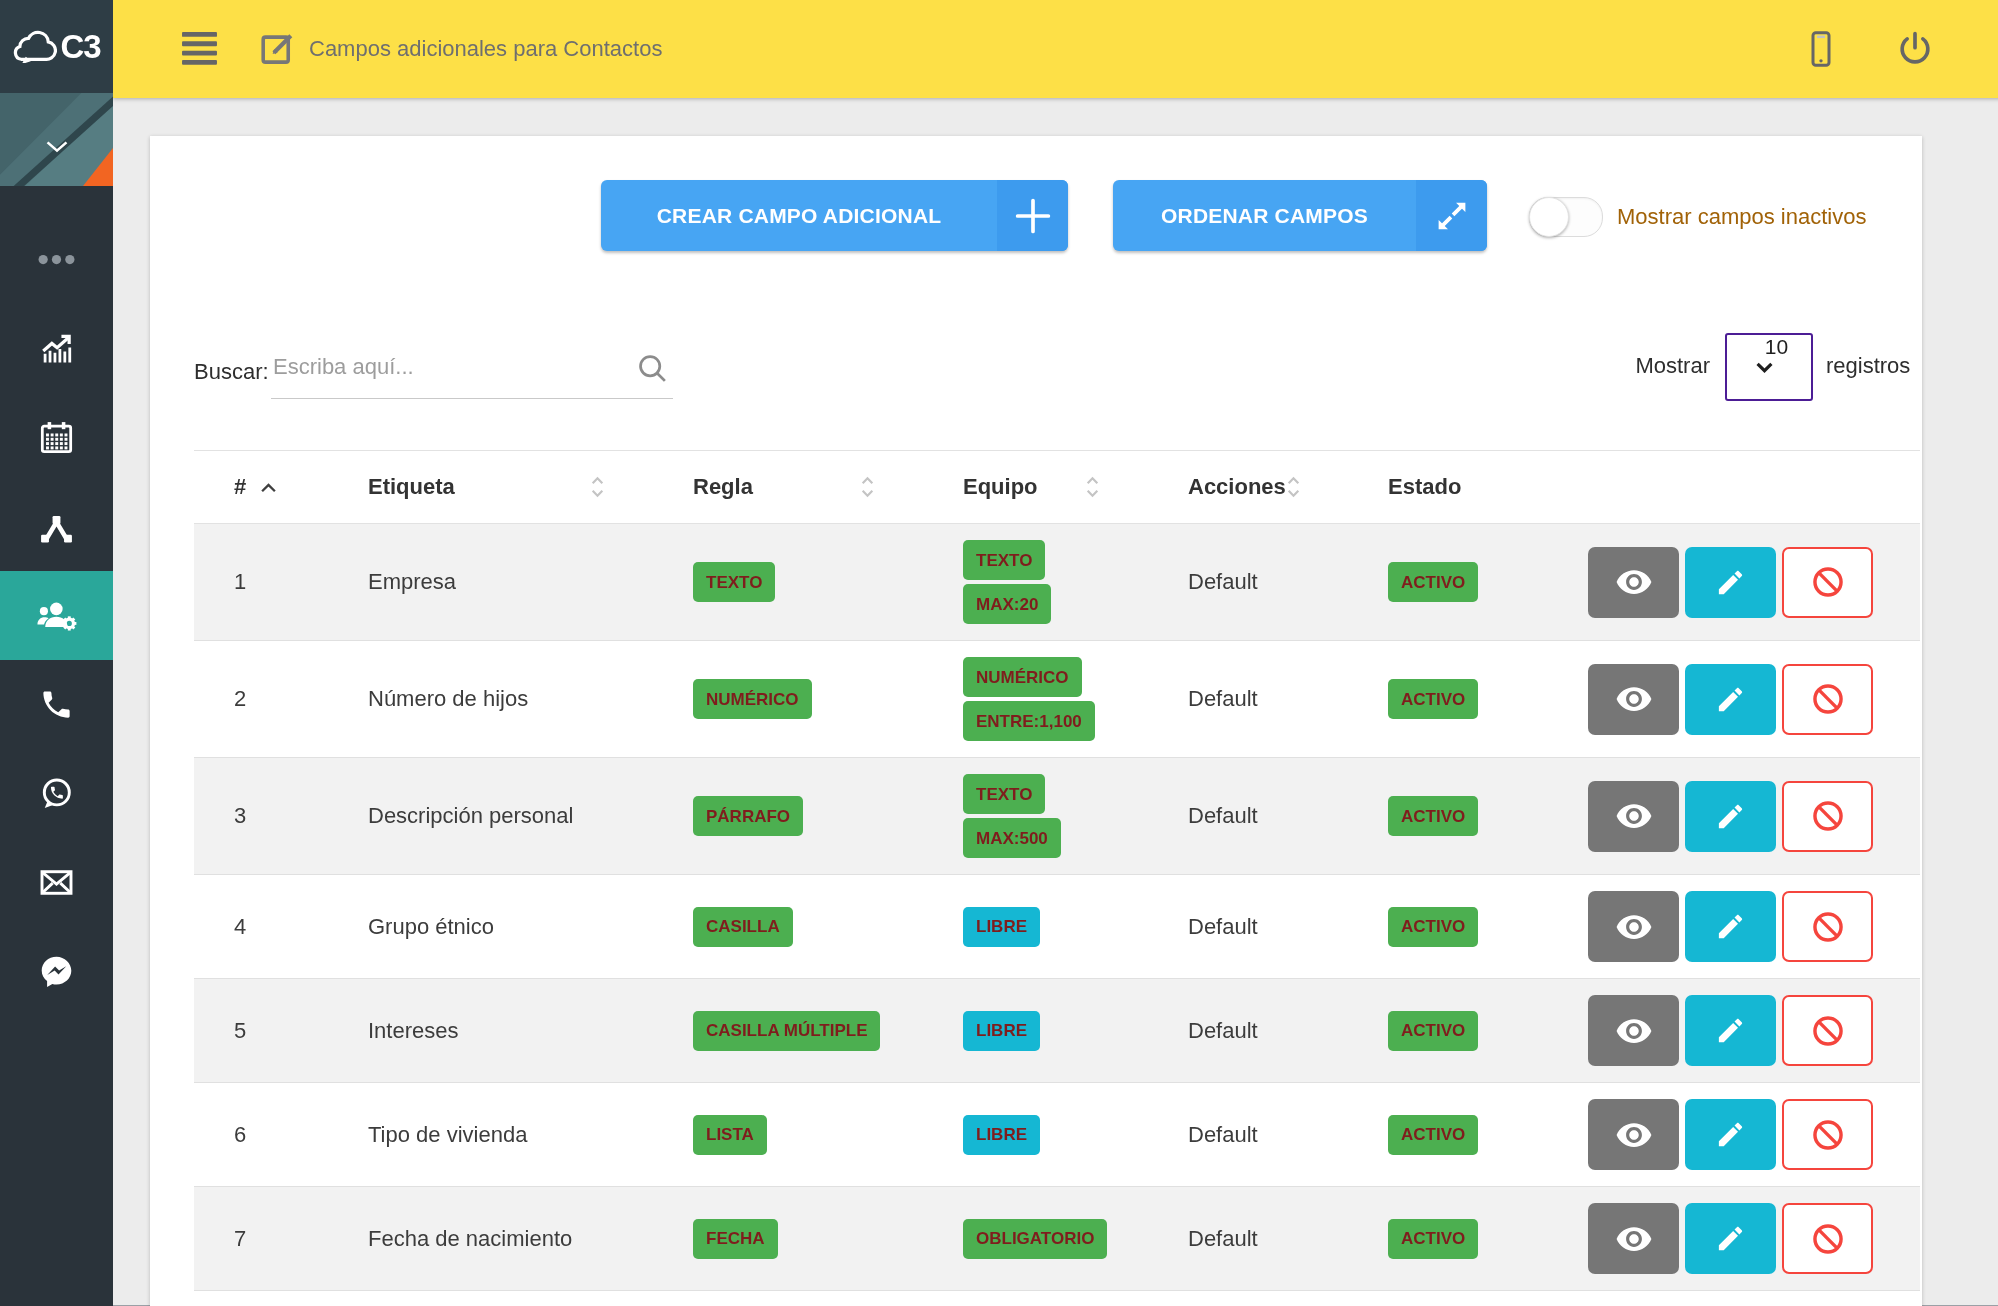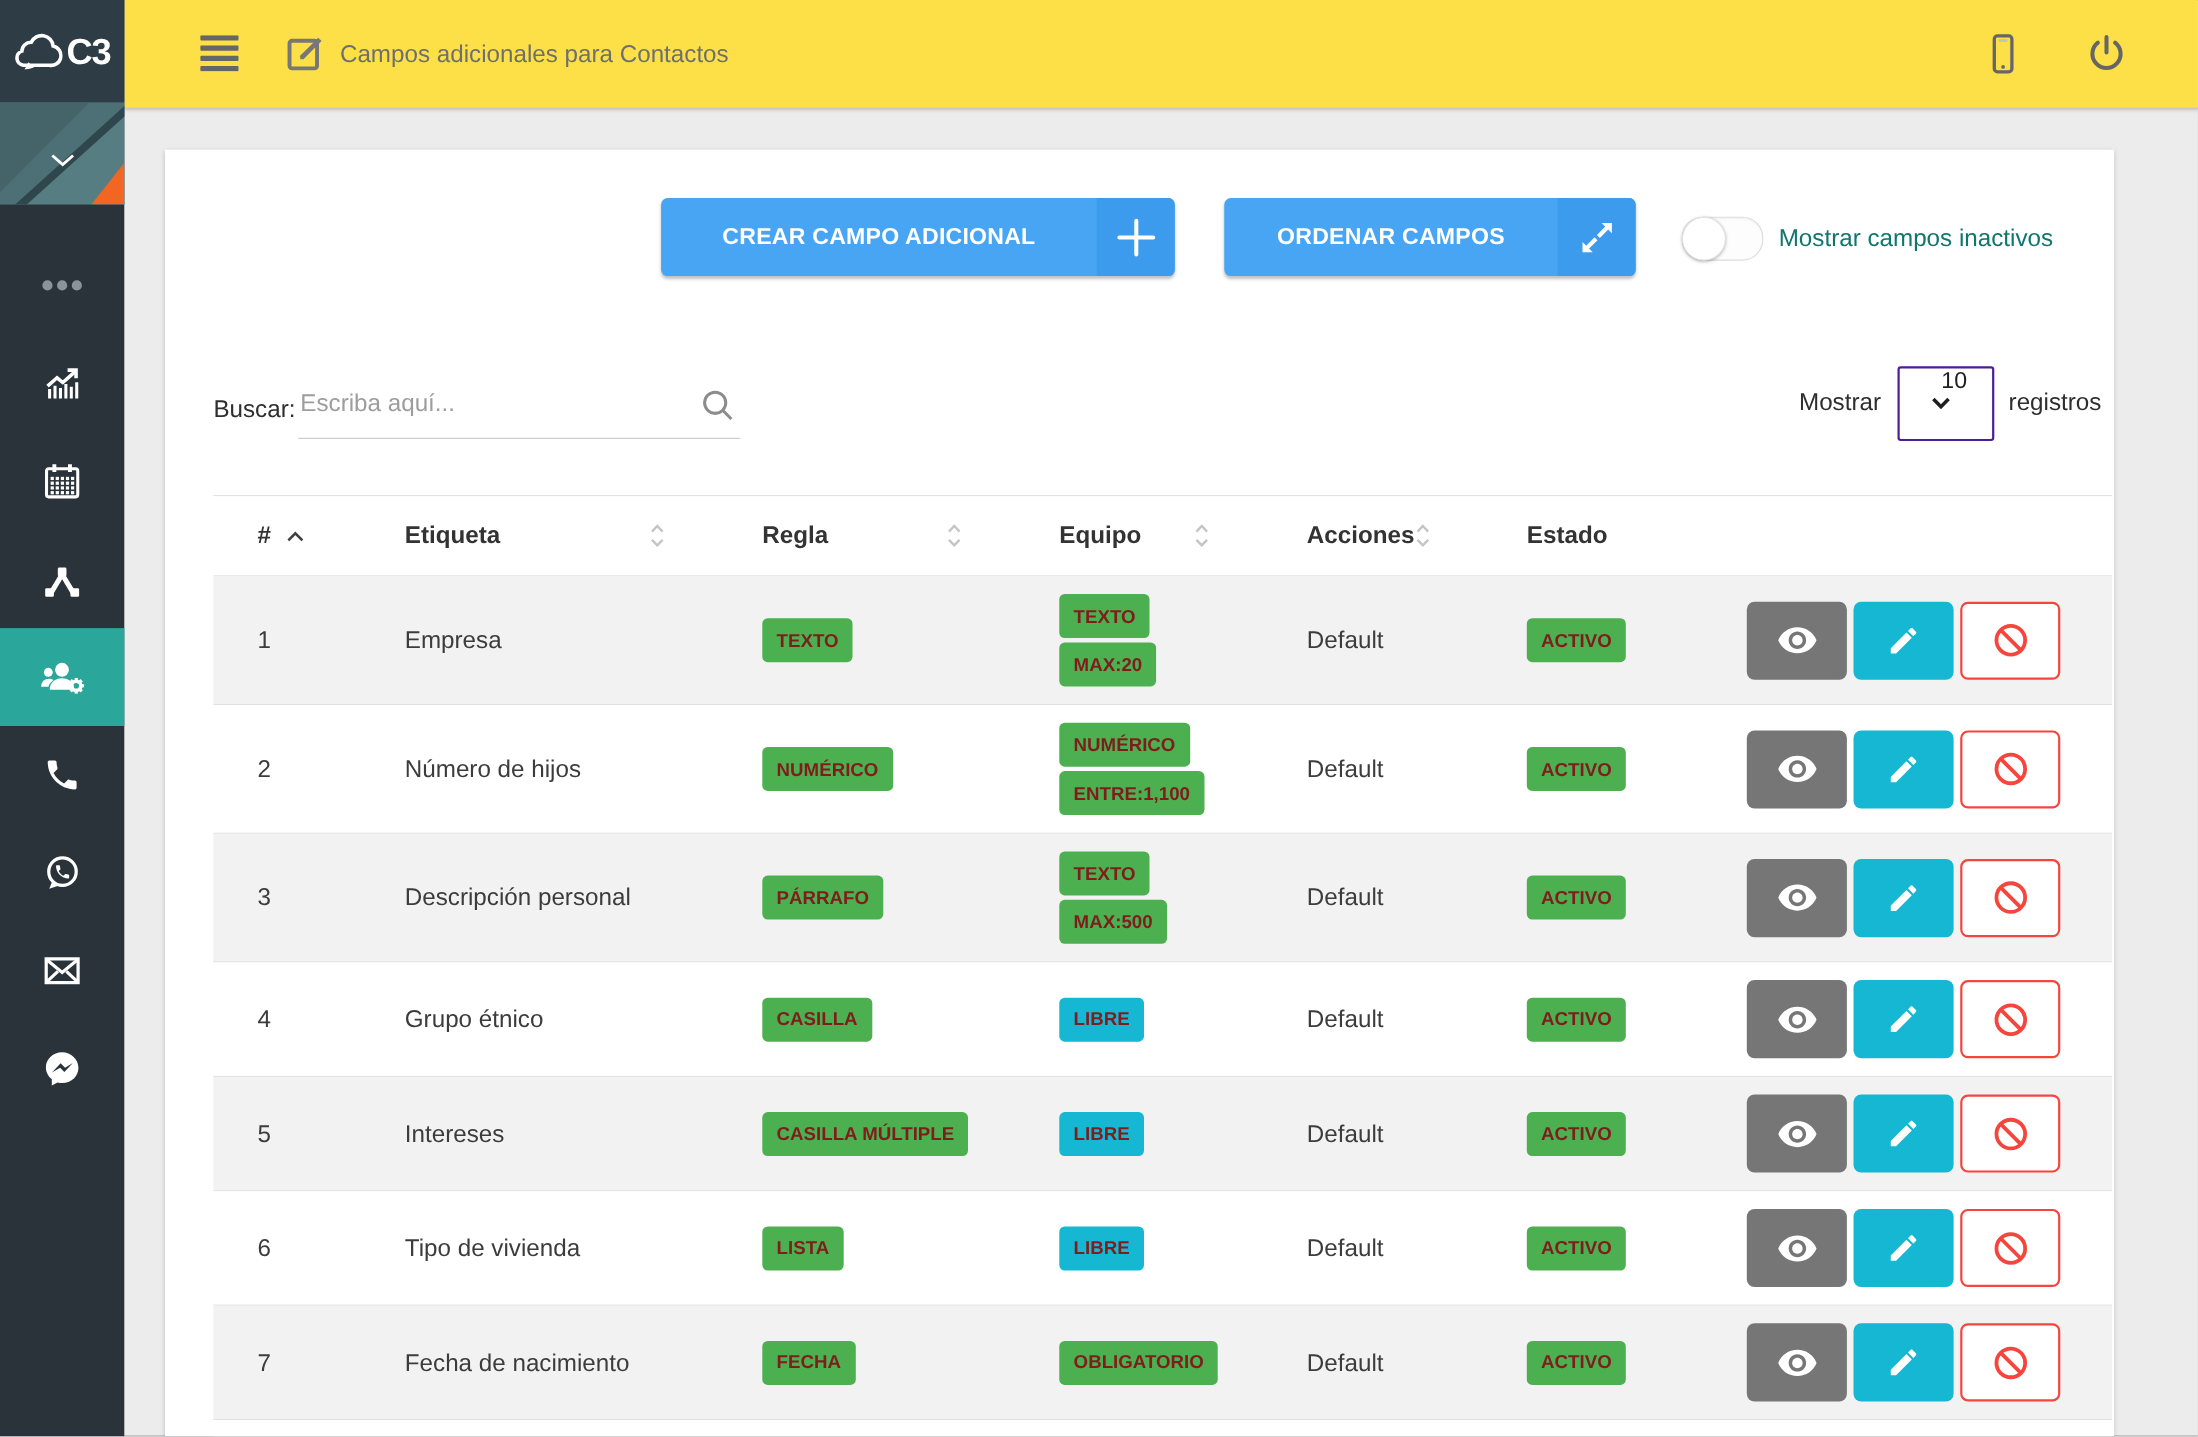--- a/index.html
+++ b/index.html
@@ -34,21 +34,21 @@
   .btn-blue{position:absolute;top:44px;height:71px;display:flex;background:#47a5f3;border-radius:6px;color:#fff;
             font-weight:700;font-size:21px;box-shadow:0 2px 3px rgba(0,0,0,.25);cursor:pointer;overflow:hidden;}
   .btn-label{flex:1;display:flex;align-items:center;justify-content:center;padding:0 14px;white-space:nowrap;letter-spacing:.2px;}
   .btn-ico{width:71px;background:#3d9bee;display:flex;align-items:center;justify-content:center;}
   #btn-create{left:451px;width:467px;}
   #btn-order{left:963px;width:374px;}
   .switch{position:absolute;left:1379px;top:61px;width:72px;height:38px;border:1px solid #dcdcdc;border-radius:19px;
           background:#fdfdfd;cursor:pointer;box-shadow:inset 0 1px 2px rgba(0,0,0,.05);}
   .knob{position:absolute;left:-1px;top:-1px;width:38px;height:38px;background:#fff;border:1px solid #e2e2e2;
         border-radius:50%;box-shadow:0 1px 3px rgba(0,0,0,.3);}
-  .toggle-label{position:absolute;left:1467px;top:68px;font-size:22px;color:#0f766e;white-space:nowrap;}
+  .toggle-label{position:absolute;left:1467px;top:68px;font-size:22px;color:#a16207;white-space:nowrap;}
   .search-label{position:absolute;left:44px;top:223px;font-size:22px;color:#2e2e2e;}
   .search-box{position:absolute;left:121px;top:200px;width:402px;height:62px;border-bottom:1px solid #c9c9c9;}
   .search-box input{border:none;outline:none;background:transparent;width:350px;height:100%;font-size:22px;
                     color:#14532d;font-family:"Liberation Sans",sans-serif;padding:0 0 0 2px;}
   .search-box input::placeholder{color:#9d9d9d;}
   .search-ico{position:absolute;right:4px;top:16px;cursor:pointer;}
   .ps-prefix{position:absolute;left:1410px;width:150px;text-align:right;top:217px;font-size:22px;color:#2e2e2e;}
   .ps-select{position:absolute;left:1575px;top:197px;width:84px;height:64px;border:2px solid #4c1d95;border-radius:3px;
              background:#fff;display:flex;align-items:center;cursor:pointer;flex-direction:column;}
   .ps-value{padding-left:15px;font-size:21px;color:#1f1f1f;}

